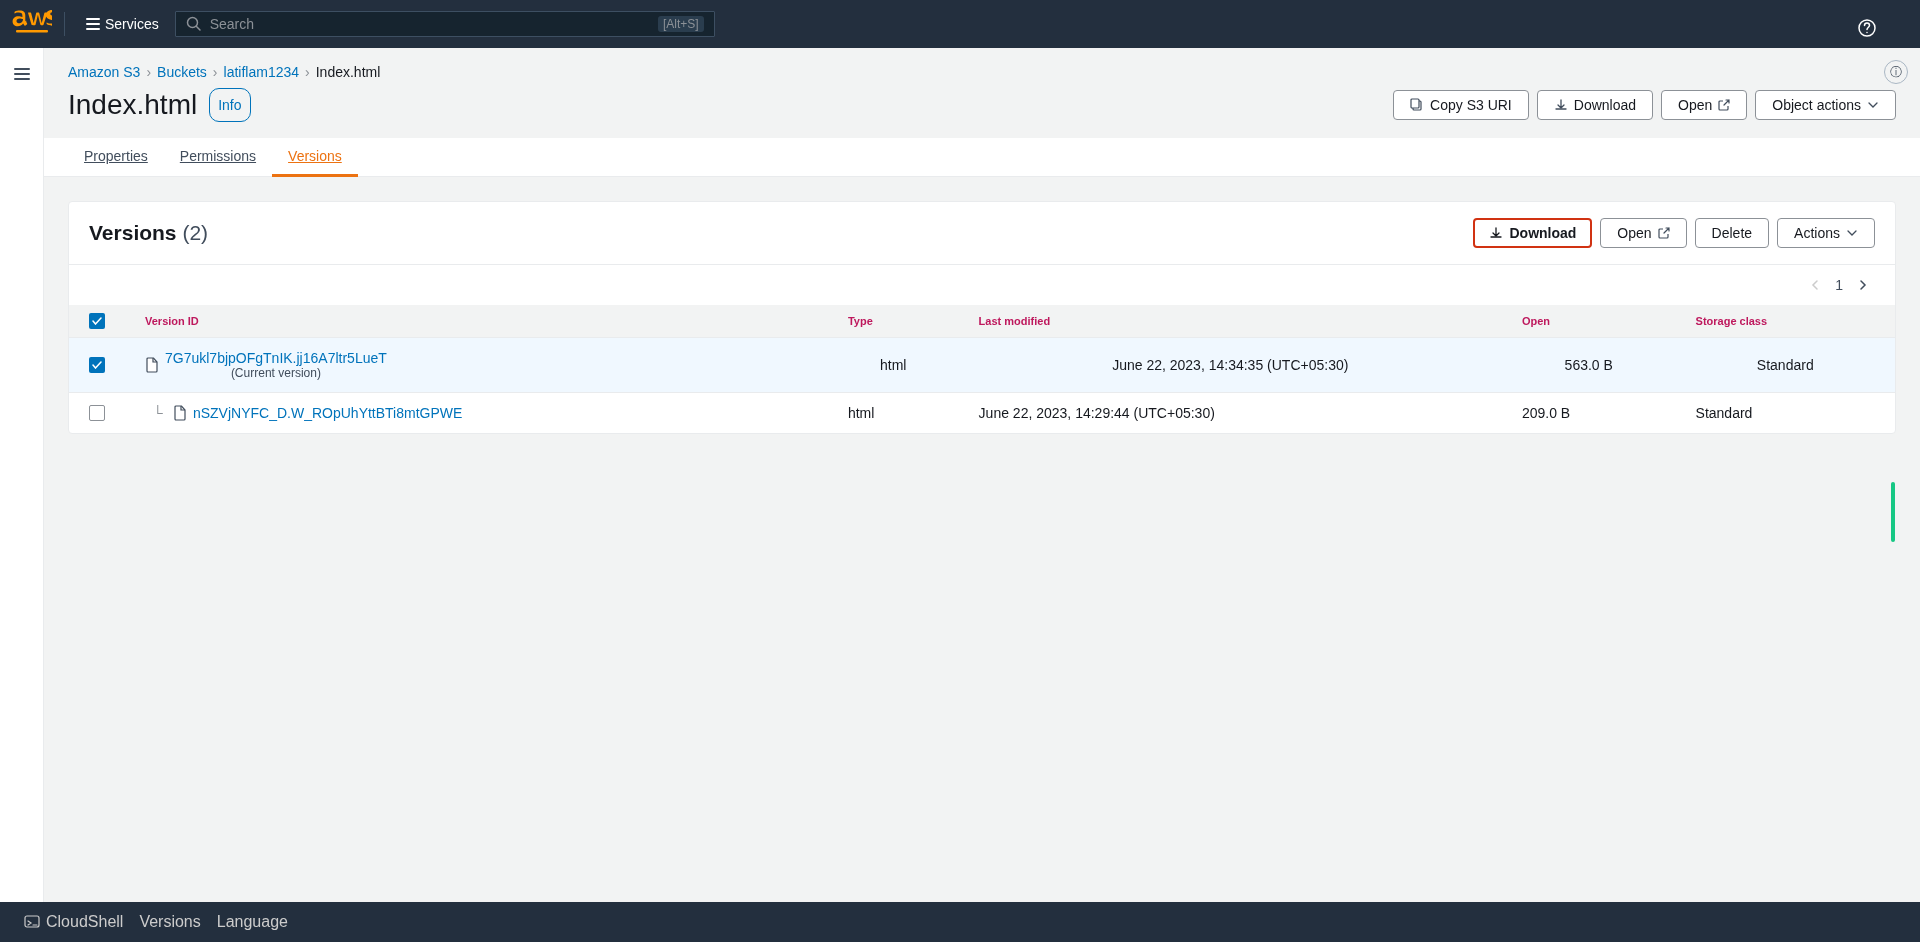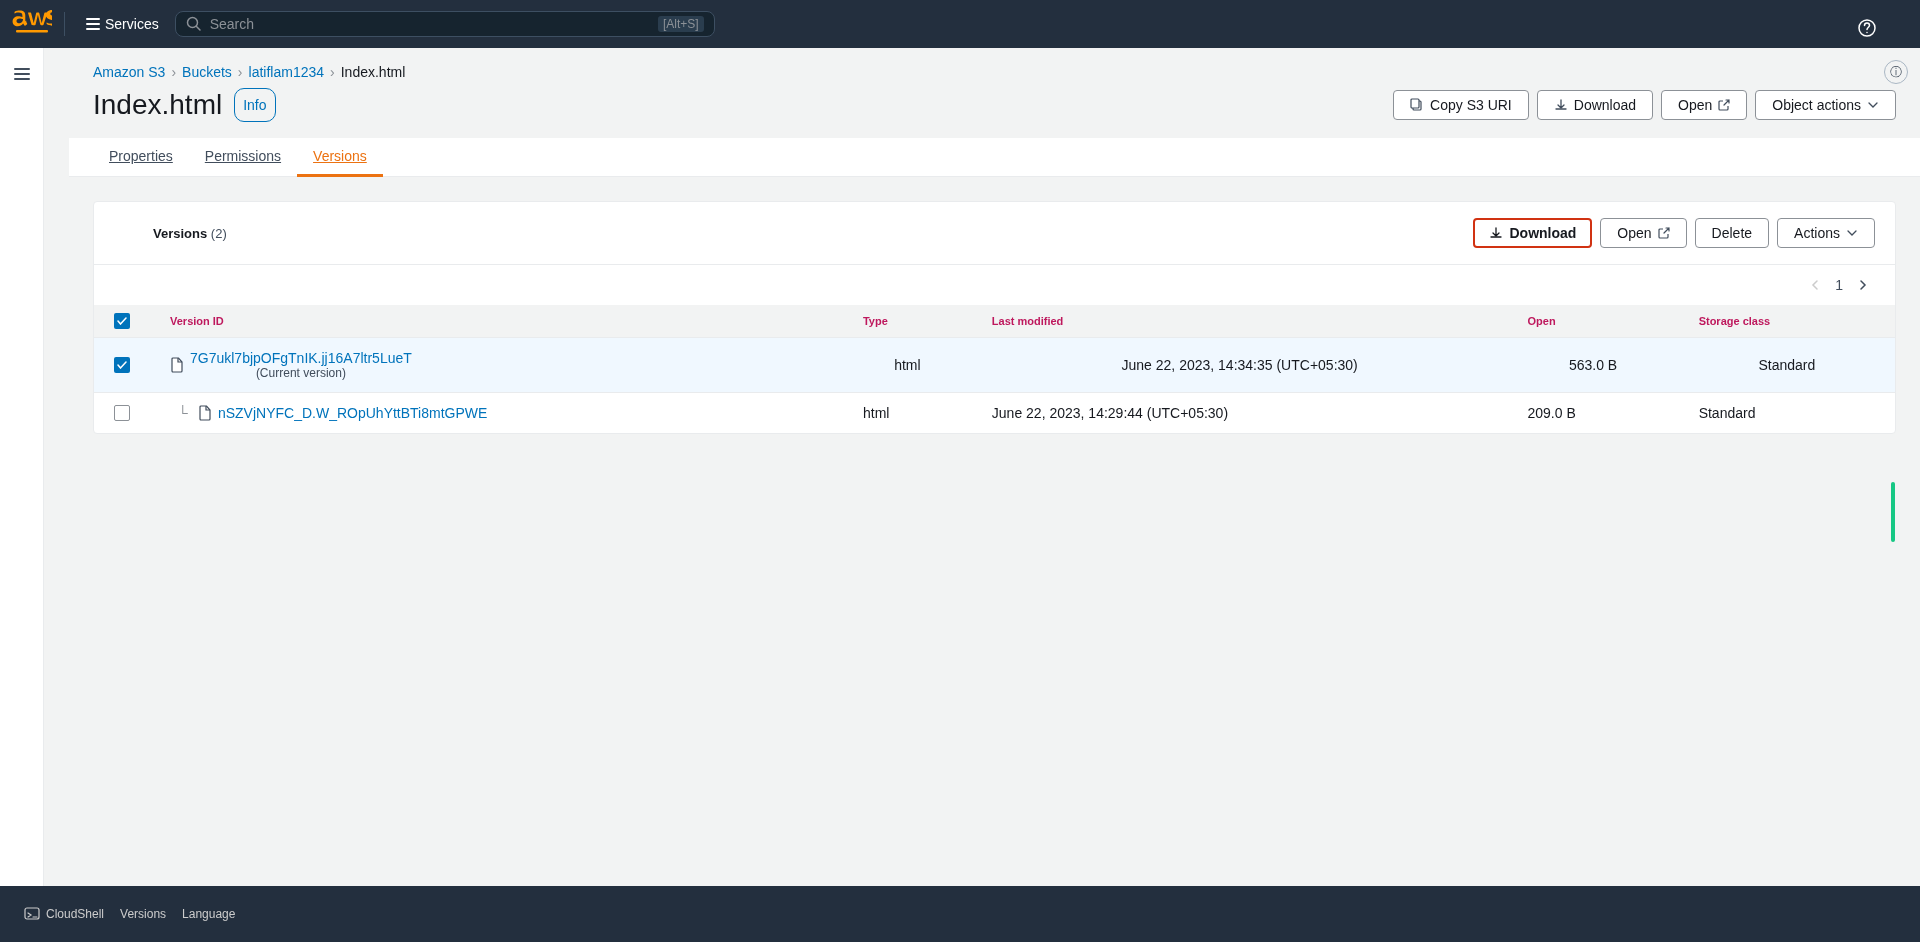--- a/index.html
+++ b/index.html
@@ -32,21 +32,21 @@
       cursor: pointer;
       display: flex;
       align-items: center;
       gap: 4px;
       font-size: 14px;
       padding: 4px 8px;
     }
     .search-bar {
       background: #16242f;
       border: 1px solid #3d4f62;
-      border-radius: 8px;
+      border-radius: 1px;
       display: flex;
       align-items: center;
       padding: 4px 10px;
       gap: 8px;
       flex: 1;
       max-width: 540px;
     }
     .search-bar input {
       background: none;
       border: none;
@@ -86,21 +86,20 @@
       display: flex;
       align-items: center;
       gap: 4px;
     }
 
     
     .app-body {
       display: flex;
       flex: 1;
       overflow: hidden;
-      gap: 25px;
     }
 
     
     .sidebar {
       width: 44px;
       background: #fff;
       border-right: 1px solid #e9ebed;
       display: flex;
       flex-direction: column;
       align-items: center;
@@ -219,24 +218,23 @@
       border-radius: 4px;
     }
     .versions-header {
       padding: 16px 20px;
       display: flex;
       align-items: center;
       justify-content: space-between;
       border-bottom: 1px solid #e9ebed;
     }
     .versions-title {
-      font-size: 13px;
+      font-size: 21px;
       font-weight: 600;
       color: #16191f;
-      margin-left: 39px;
     }
     .versions-count {
       font-weight: 400;
       color: #414d5c;
     }
     .versions-actions {
       display: flex;
       align-items: center;
       gap: 8px;
     }
@@ -306,23 +304,23 @@
       width: 4px;
       height: 60px;
       background: #16c784;
       border-radius: 2px;
     }
 
     
     .footer {
       background: #232f3e;
       color: #ccc;
-      font-size: 12px;
+      font-size: 16px;
       padding: 0 24px;
-      height: 56px;
+      height: 40px;
       display: flex;
       align-items: center;
       justify-content: space-between;
       flex-shrink: 0;
     }
     .footer-left { display: flex; align-items: center; gap: 16px; }
     .footer-right { display: flex; align-items: center; gap: 16px; }
     .footer-link { color: #ccc; cursor: pointer; text-decoration: none; }
     .footer-copyright { color: #8c9197; }
 

